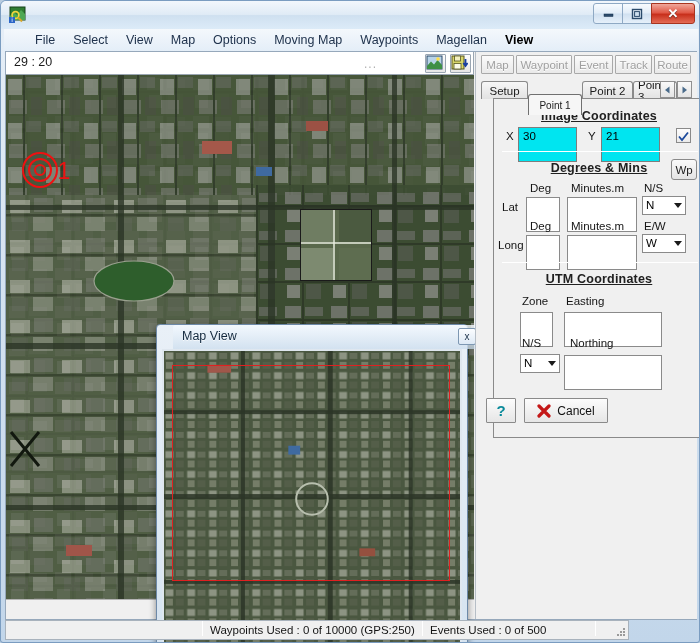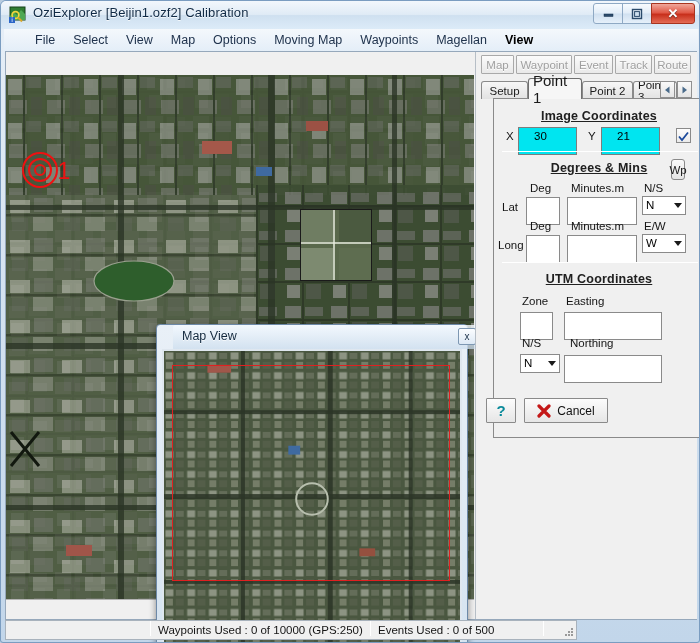--- a/index.html
+++ b/index.html
@@ -225,23 +225,23 @@
     height: 18px;
     border: 1px solid #8a8a8a;
     border-bottom: none;
     border-radius: 3px 3px 0 0;
     background: linear-gradient(to bottom,#f7f7f7,#e2e2e2);
     font-size: 11.5px; color: #1a1a1a;
     display: flex; align-items: center; justify-content: center;
     padding: 0 4px;
   }
   .tab.active {
-    top: 0; height: 21px;
+    top: 16px; height: 21px;
     background: #f6f6f6;
-    font-size: 15px;
+    font-size: 10px;
     z-index: 5;
     border-color: #707070;
   }
   .tab-spin {
     position: absolute; top: 3px;
     width: 15px; height: 17px;
     border: 1px solid #909090;
     background: linear-gradient(to bottom,#fafafa,#e4e4e4);
     display: flex; align-items: center; justify-content: center;
   }
@@ -269,23 +269,23 @@
     position: absolute;
     font-size: 11.5px;
     color: #151515;
   }
   .txtbox {
     position: absolute;
     border: 1px solid #8a8a8a;
     background: #ffffff;
     font-size: 11.5px;
     color: #000;
-    padding: 1px 15px;
+    padding: 1px 4px;
     line-height: 15px;
-    height: 28px;
+    height: 35px;
   }
   .txtbox.sel {
     background: #00e5f0;
     border-color: #7d7d7d;
   }
   .combo {
     position: absolute;
     height: 19px;
     border: 1px solid #8a8a8a;
     background: #fff;
@@ -307,21 +307,21 @@
     border-bottom: 1px solid #ffffff;
   }
   #chk-point {
     position: absolute; left: 182px; top: 29px;
     width: 15px; height: 15px;
     border: 1px solid #8a8a8a;
     background: linear-gradient(to bottom,#fdfdfd,#eaeaea);
   }
   #wp-btn {
     position: absolute; left: 177px; top: 60px;
-    width: 14px; height: 21px;
+    width: 26px; height: 21px;
     border: 1px solid #8a8a8a;
     border-radius: 3px;
     background: linear-gradient(to bottom,#fafafa,#e4e4e4);
     font-size: 11.5px; color: #202020;
     display: flex; align-items: center; justify-content: center;
   }
 
   
   .action-btn {
     position: absolute; top: 346px;
@@ -332,21 +332,21 @@
     display: flex; align-items: center; justify-content: center;
     font-size: 12px; color: #101010;
   }
   #btn-help   { left: 10px;  width: 30px; }
   #btn-cancel { left: 48px;  width: 84px; }
   #btn-save   { left: 138px; width: 84px; }
 
   
   #status-bar {
     position: absolute; left: 4px; top: 619px;
-    width: 572px; height: 20px;
+    width: 624px; height: 20px;
     background: #f0f0f0;
     border: 1px solid #a8b2bc;
     display: flex; align-items: flex-start;
   }
   .status-cell {
     height: 18px;
     font-size: 11.5px; color: #151515;
     display: flex; align-items: center;
     padding: 0 7px;
   }
@@ -363,21 +363,20 @@
 
   <div id="title-bar">
     <svg id="title-icon" viewBox="0 0 18 18">
       <rect x="1" y="1" width="15" height="13" fill="#2f7d32" stroke="#17431a" stroke-width="1"></rect>
       <path d="M1 10 L5 6 L8 9 L12 4 L16 8 L16 14 L1 14 Z" fill="#4ea853"></path>
       <circle cx="6.5" cy="9" r="3.4" fill="none" stroke="#f2d53c" stroke-width="1.6"></circle>
       <line x1="9" y1="11.4" x2="13" y2="15.5" stroke="#d8a82a" stroke-width="2"></line>
       <rect x="0" y="11" width="6" height="6" fill="#2a66c8"></rect>
       <text x="3" y="16.2" font-size="6" fill="#fff" text-anchor="middle" font-family="DejaVu Sans, sans-serif">i</text>
     </svg>
-    <div id="title-text">OziExplorer [Beijin1.ozf2] Calibration</div>
 
     <div class="winbtn" id="btn-minimize">
       <div class="winbtn-glyph">
         <svg width="11" height="11" viewBox="0 0 11 11">
             <rect x="1" y="6" width="9" height="2.5" fill="#2b4a6b" stroke="#16304c" stroke-width=".5"></rect>
           </svg>
       </div>
     </div>
     <div class="winbtn" id="btn-maximize">
       <div class="winbtn-glyph">
@@ -399,20 +398,40 @@
     <div class="menu-item">Map</div>
     <div class="menu-item">Options</div>
     <div class="menu-item">Moving Map</div>
     <div class="menu-item">Waypoints</div>
     <div class="menu-item">Magellan</div>
     <div class="menu-item accent">View</div>
   </div>
 
   <div id="client">
 
+    <div id="coord-strip">
+      <div id="coord-text">29 : 20</div>
+      <div id="coord-dots">...</div>
+
+      <div class="tool-btn" id="tool-image">
+        <svg width="17" height="15" viewBox="0 0 17 15">
+          <rect x="1" y="1" width="15" height="13" fill="#b9d4e8" stroke="#2a4a6b" stroke-width="1"></rect>
+          <path d="M1 11 L5 6.5 L8 9.5 L11.5 5 L16 10 L16 14 L1 14 Z" fill="#3f8f45"></path>
+          <circle cx="12" cy="4" r="1.8" fill="#ffdf4a"></circle>
+        </svg>
+      </div>
+      <div class="tool-btn" id="tool-save">
+        <svg width="17" height="15" viewBox="0 0 17 15">
+          <rect x="1" y="1" width="12" height="13" fill="#d8d66a" stroke="#555520" stroke-width="1"></rect>
+          <rect x="3.5" y="1" width="6" height="5" fill="#f2f0c0" stroke="#555520" stroke-width=".8"></rect>
+          <rect x="3" y="8.5" width="7" height="5.5" fill="#fbfbe8" stroke="#555520" stroke-width=".8"></rect>
+          <path d="M14.5 4 L14.5 10 M12.3 8 L14.5 11 L16.7 8" stroke="#1a3fa0" stroke-width="1.8" fill="none"></path>
+        </svg>
+      </div>
+    </div>
 
     <div id="map-canvas">
       <svg id="map-texture" viewBox="0 0 468 524" preserveAspectRatio="none">
         <defs>
           <pattern id="blkA" width="46" height="38" patternUnits="userSpaceOnUse">
             <rect width="46" height="38" fill="#3c4c32"></rect>
             <rect x="3" y="3" width="16" height="12" fill="#6d7268"></rect>
             <rect x="23" y="4" width="18" height="9" fill="#5c6356"></rect>
             <rect x="5" y="20" width="13" height="13" fill="#7a7f74"></rect>
             <rect x="24" y="19" width="15" height="15" fill="#4e5747"></rect>

